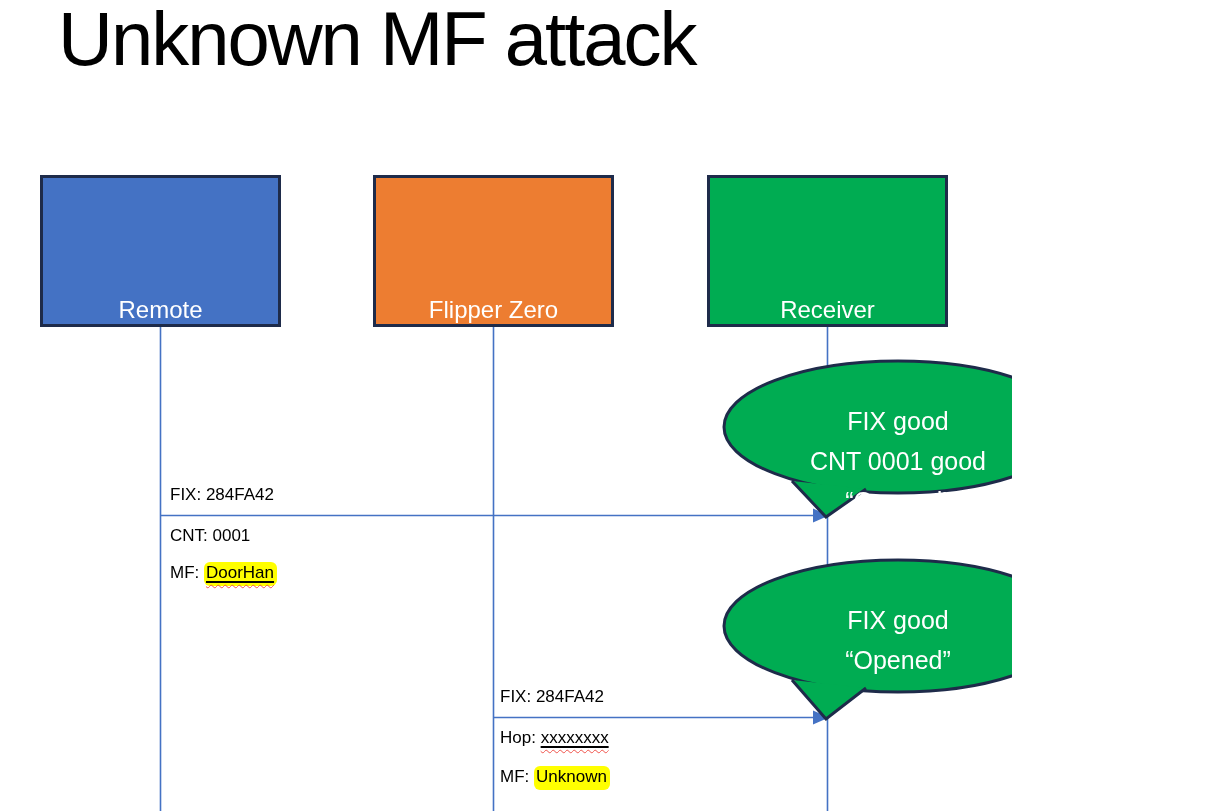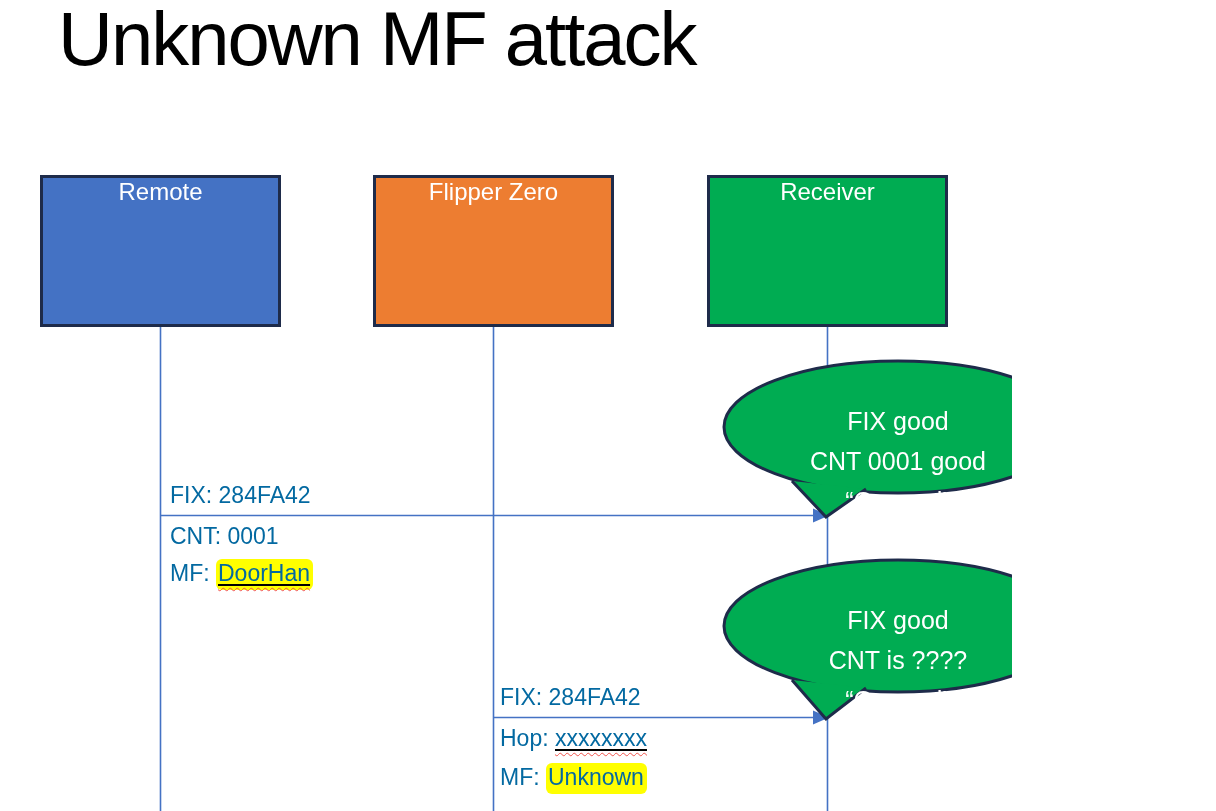--- a/index.html
+++ b/index.html
@@ -6,26 +6,26 @@
   .canvas{position:relative;width:1012px;height:811px;background:#fff;overflow:hidden;
           font-family:"Liberation Sans",sans-serif;}
   .title{position:absolute;left:58px;top:-5px;margin:0;font-size:76px;font-weight:300;
          letter-spacing:-2px;color:#000;white-space:nowrap;}
   .layer{position:absolute;left:0;top:0;width:1216px;height:811px;}
   .lifeline,.msgline{stroke:var(--line-blue,#4472C4);stroke-width:1.6px;fill:none;}
   .arrowhead{fill:var(--line-blue,#4472C4);}
   .bubble,.bubble-tail{fill:var(--accent-green,#00AC52);stroke:var(--shape-border,#1E2B4A);
          stroke-width:3px;stroke-linejoin:miter;}
   .actor{position:absolute;top:175px;width:241px;height:152px;box-sizing:border-box;
-         border:3px solid var(--shape-border,#1E2B4A);display:flex;align-items:flex-start;
+         border:3px solid var(--shape-border,#1E2B4A);display:flex;align-items:flex-end;
          justify-content:center;color:#fff;font-size:24px;}
   .actor-remote{left:40px;background:var(--accent-blue,#4472C4);}
   .actor-flipper{left:373px;background:var(--accent-orange,#ED7D31);}
   .actor-receiver{left:707px;background:var(--accent-green,#00AC52);}
-  .msg-line{position:absolute;font-size:23px;line-height:30px;color:#0369a1;white-space:nowrap;}
+  .msg-line{position:absolute;font-size:17px;line-height:30px;color:#000000;white-space:nowrap;}
   .hl{background:var(--highlight-yellow,#FFFF00);padding:1px 3px 4px 2px;border-radius:6px;}
   .spell{text-decoration-line:underline;text-decoration-style:wavy;
          text-decoration-color:var(--squiggle-red,#F0544C);text-decoration-thickness:1px;
          text-underline-offset:6px;}
   .u{text-decoration-line:underline;text-decoration-style:solid;text-decoration-color:#000;
          text-decoration-thickness:1.5px;text-underline-offset:3px;}
   .callout-text{position:absolute;width:340px;text-align:center;color:#fff;font-size:25px;
          line-height:40px;margin-top:32px;}
 </style>
 </head>
@@ -85,17 +85,16 @@
     <span>MF: </span><span class="hl"><span>Unknown</span></span>
   </div>
 
   <div class="callout-text" style="left:728px;top:369px">
     <div>FIX good</div>
     <div>CNT 0001 good</div>
     <div>“Opened”</div>
   </div>
   <div class="callout-text" style="left:728px;top:568px">
     <div>FIX good</div>
-    <div>CNT is ????</div>
     <div>“Opened”</div>
   </div>
 
 </div>
 
 </body></html>

